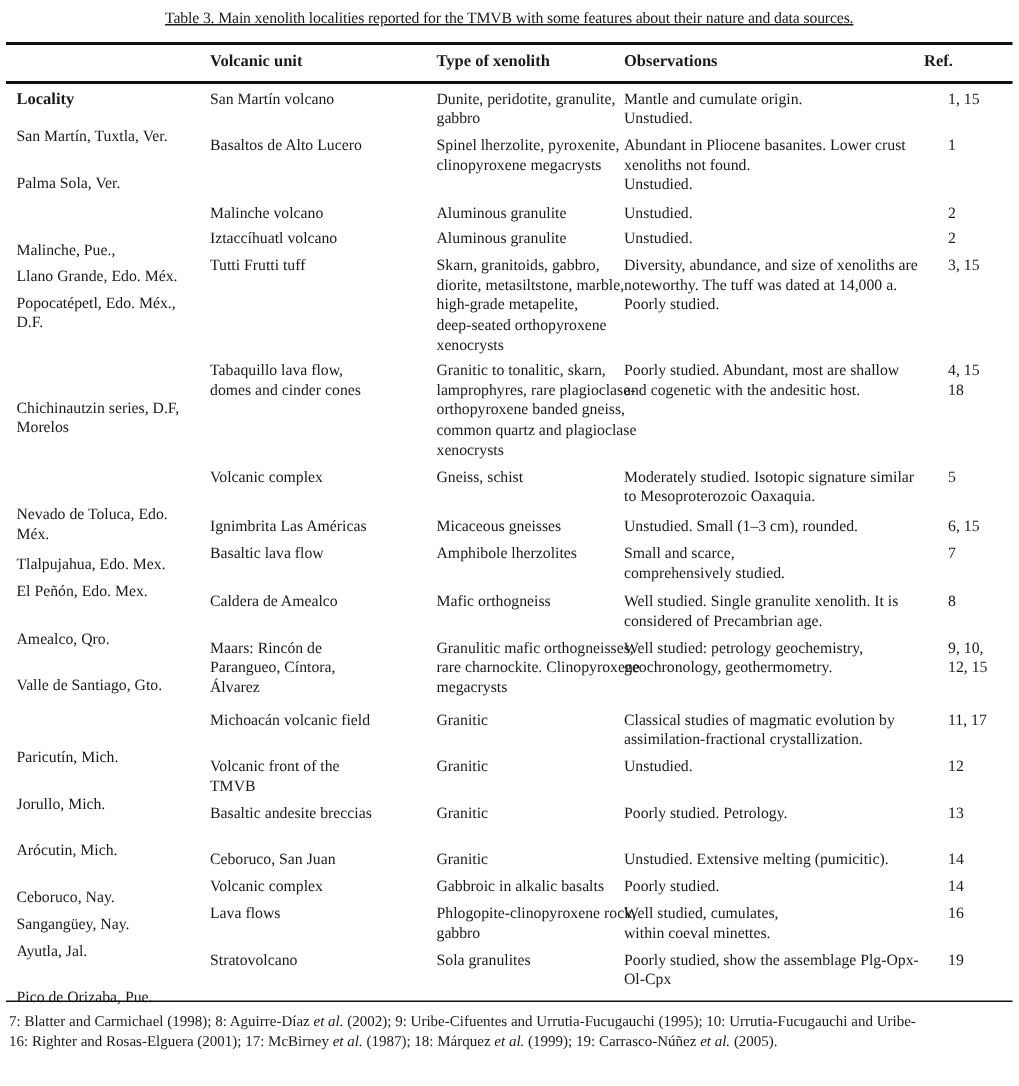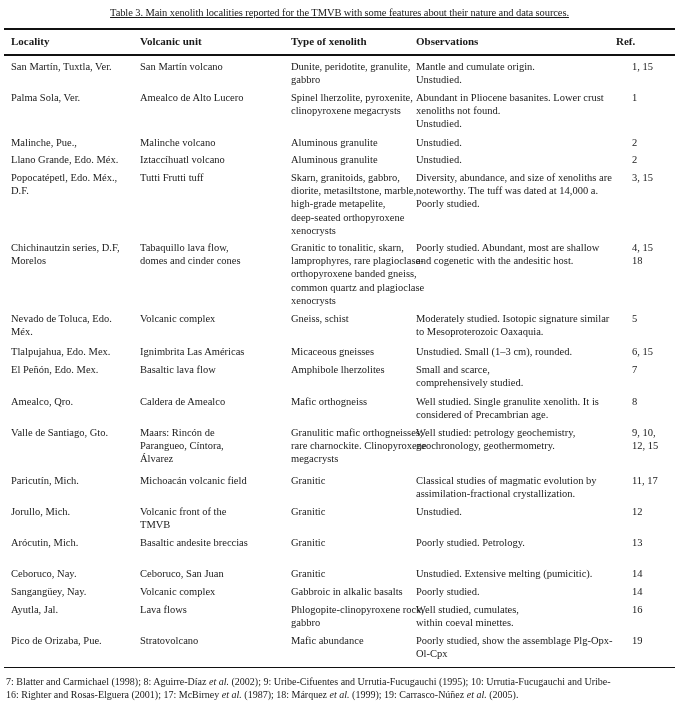--- a/index.html
+++ b/index.html
@@ -6,21 +6,21 @@
   body { width:679px; height:724px; position:relative; overflow:hidden;
          font-family:"Liberation Serif", "DejaVu Serif", serif; color:#1a1a1a; }
   .caption { position:absolute; top:7px; left:0; width:679px; text-align:center;
              font-size:10.5px; letter-spacing:-0.1px;text-decoration:underline; }
   .rule { position:absolute; left:4px; width:671px; background:#111; }
   .rule.top { top:28px; height:1.5px; }
   .rule.mid { top:54px; height:1.5px; }
   .rule.bot { top:667px; height:1px; }
   .hdr { position:absolute; top:35px; font-size:11px; font-weight:bold; }
   .cell { position:absolute; font-size:10.5px; line-height:13.2px; }
-  .c0 { left:11px; width:118px; }
+  .c0 { left:11px; width:118px;margin-top:25px; }
   .c1 { left:140px; width:122px; }
   .c2 { left:268px; width:145px;margin-left:23px; }
   .c3 { left:416px; width:222px; }
   .c4 { left:632px; width:40px; text-align:left; }
   .hdr.h4 { left:616px; width:40px; text-align:left; }
   .row { position:absolute; left:0; width:679px; }
   .footer { position:absolute; top:676px; left:6px; width:668px; font-size:10px; line-height:12.6px; }
   .footer p { margin:0; white-space:nowrap; }
   i { font-style:italic; }
   .pre { white-space:pre-line; }
@@ -45,21 +45,21 @@
       <div class="cell pre c0">San Martín, Tuxtla, Ver.</div>
       <div class="cell pre c1">San Martín volcano</div>
       <div class="cell pre c2">Dunite, peridotite, granulite,
 gabbro</div>
       <div class="cell pre c3">Mantle and cumulate origin.
 Unstudied.</div>
       <div class="cell pre c4">1, 15</div>
     </div>
     <div class="row" style="top: 91px;">
       <div class="cell pre c0">Palma Sola, Ver.</div>
-      <div class="cell pre c1">Amealco de Alto Lucero</div>
+      <div class="cell pre c1">Basaltos de Alto Lucero</div>
       <div class="cell pre c2">Spinel lherzolite, pyroxenite,
 clinopyroxene megacrysts</div>
       <div class="cell pre c3">Abundant in Pliocene basanites. Lower crust
 xenoliths not found.
 Unstudied.</div>
       <div class="cell pre c4">1</div>
     </div>
     <div class="row" style="top: 136px;">
       <div class="cell pre c0">Malinche, Pue.,</div>
       <div class="cell pre c1">Malinche volcano</div>
@@ -190,21 +190,21 @@
       <div class="cell pre c1">Lava flows</div>
       <div class="cell pre c2">Phlogopite-clinopyroxene rock,
 gabbro</div>
       <div class="cell pre c3">Well studied, cumulates,
 within coeval minettes.</div>
       <div class="cell pre c4">16</div>
     </div>
     <div class="row" style="top: 634px;">
       <div class="cell pre c0">Pico de Orizaba, Pue.</div>
       <div class="cell pre c1">Stratovolcano</div>
-      <div class="cell pre c2">Mafic abundance</div>
+      <div class="cell pre c2">Sola granulites</div>
       <div class="cell pre c3">Poorly studied, show the assemblage Plg-Opx-
 Ol-Cpx</div>
       <div class="cell pre c4">19</div>
     </div>
   </div>
 
 <div class="rule bot"></div>
 
 <div class="footer">
   <p>7: Blatter and Carmichael (1998); 8: Aguirre-Díaz <i>et al.</i> (2002); 9: Uribe-Cifuentes and Urrutia-Fucugauchi (1995); 10: Urrutia-Fucugauchi and Uribe-</p>

